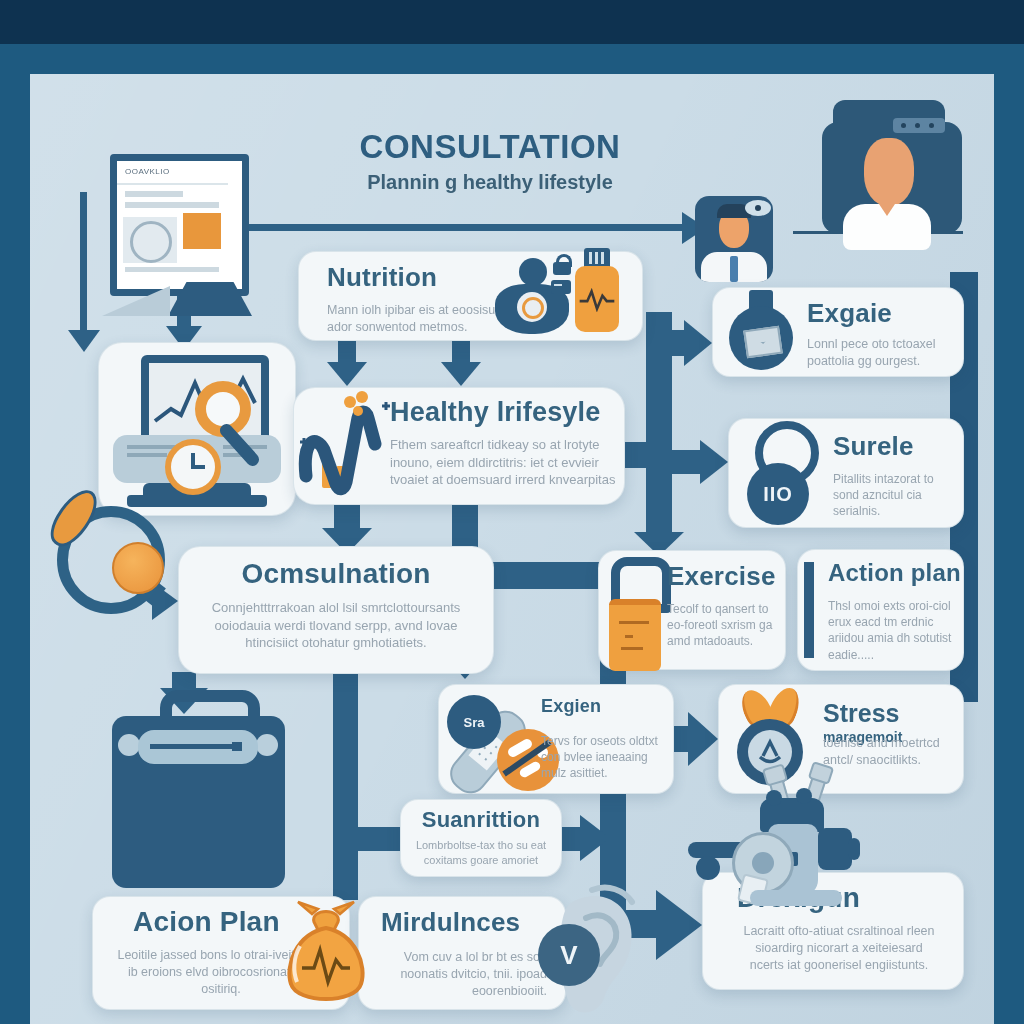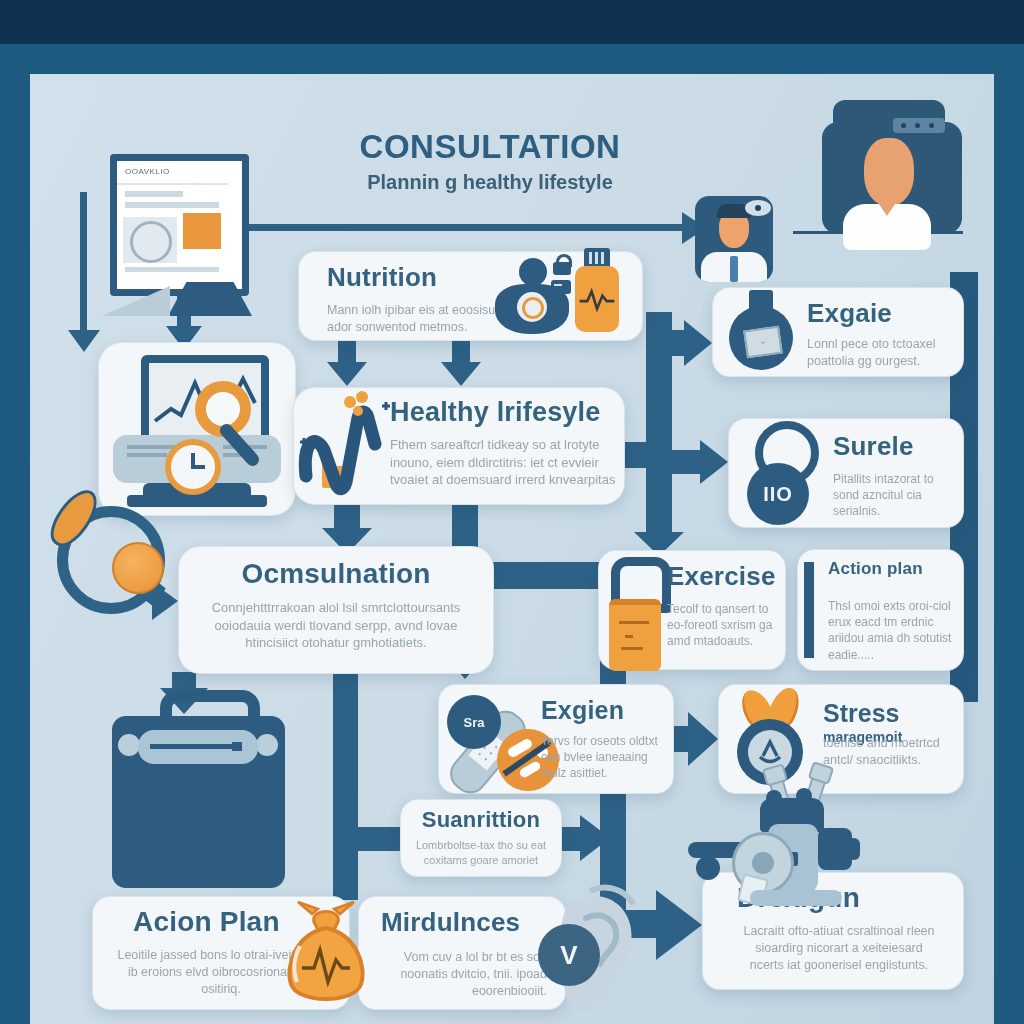--- a/index.html
+++ b/index.html
@@ -232,40 +232,40 @@
         <div class="a" style="left:16px;top:30px;width:8px;height:3px;background:#b06a22;"></div>
         <div class="a" style="left:12px;top:42px;width:22px;height:3px;background:#b06a22;"></div>
       </div>
     </div>
     <div class="h" style="left:68px;top:12px;font-size:26px;">Exercise</div>
     <div class="p" style="left:68px;top:50px;width:112px;font-size:12px;">Tecolf to qansert to eo-foreotl sxrism ga amd mtadoauts.</div>
   </div>
 
   <div class="card" style="left:797px;top:505px;width:165px;height:120px;">
     <div class="a navy" style="left:6px;top:12px;width:10px;height:96px;"></div>
-    <div class="h" style="left:30px;top:10px;font-size:17px;">Action plan</div>
+    <div class="h" style="left:30px;top:10px;font-size:24px;">Action plan</div>
     <div class="p" style="left:30px;top:48px;width:124px;font-size:12px;">Thsl omoi exts oroi-ciol erux eacd tm erdnic ariidou amia dh sotutist eadie.....</div>
   </div>
 
   <div class="card" style="left:438px;top:640px;width:234px;height:108px;">
     <div class="ic" style="left:6px;top:6px;width:120px;height:100px;">
       <div class="a" style="left:24px;top:14px;width:34px;height:90px;background:#b9cdd9;border:2px solid #8fa9ba;border-radius:17px;transform:rotate(40deg);">
         <div class="a" style="left:4px;top:28px;width:24px;height:32px;background:#eef3f6;">
           <div class="a" style="left:4px;top:4px;width:16px;height:24px;background-image:radial-gradient(#8fa9ba 1.4px,transparent 1.5px);background-size:8px 8px;"></div>
         </div>
       </div>
       <div class="a navy badge" style="left:2px;top:4px;width:54px;height:54px;border-radius:50%;font-size:13px;">Sra</div>
       <div class="a" style="left:52px;top:38px;width:62px;height:62px;background:#e8923a;border-radius:50%;">
         <div class="a" style="left:10px;top:14px;width:26px;height:10px;background:#ffffff;border-radius:5px;transform:rotate(-30deg);"></div>
         <div class="a" style="left:22px;top:36px;width:22px;height:9px;background:#ffffff;border-radius:5px;transform:rotate(-30deg);"></div>
         <div class="a" style="left:40px;top:18px;width:11px;height:11px;background:#ffffff;border-radius:50%;"></div>
         <div class="a" style="left:2px;top:26px;width:56px;height:6px;background:#2d4a63;transform:rotate(-35deg);"></div>
       </div>
     </div>
-    <div class="h" style="left:102px;top:12px;font-size:25px;">Exgien</div>
+    <div class="h" style="left:102px;top:12px;font-size:18px;">Exgien</div>
     <div class="p" style="left:102px;top:48px;width:126px;font-size:12px;">Tervs for oseots oldtxt con bvlee ianeaaing mulz asittiet.</div>
   </div>
 
   <div class="card" style="left:718px;top:640px;width:244px;height:108px;">
     <div class="ic" style="left:8px;top:0;width:90px;height:106px;">
       <div class="a" style="left:16px;top:4px;width:24px;height:40px;background:#ef9f3e;border-radius:50% 50% 50% 50%/60% 60% 40% 40%;transform:rotate(-26deg);border-left:3px solid #d9812a;"></div>
       <div class="a" style="left:44px;top:2px;width:24px;height:42px;background:#ef9f3e;border-radius:50% 50% 50% 50%/60% 60% 40% 40%;transform:rotate(22deg);border-right:3px solid #d9812a;"></div>
       <div class="a" style="left:10px;top:34px;width:66px;height:66px;background:#2e5a7d;border-radius:50%;">
         <div class="a" style="left:11px;top:11px;width:44px;height:44px;background:#c9d9e4;border-radius:50%;">
           <svg width="30" height="30" viewBox="0 0 30 30" style="position:absolute;left:7px;top:8px;">

